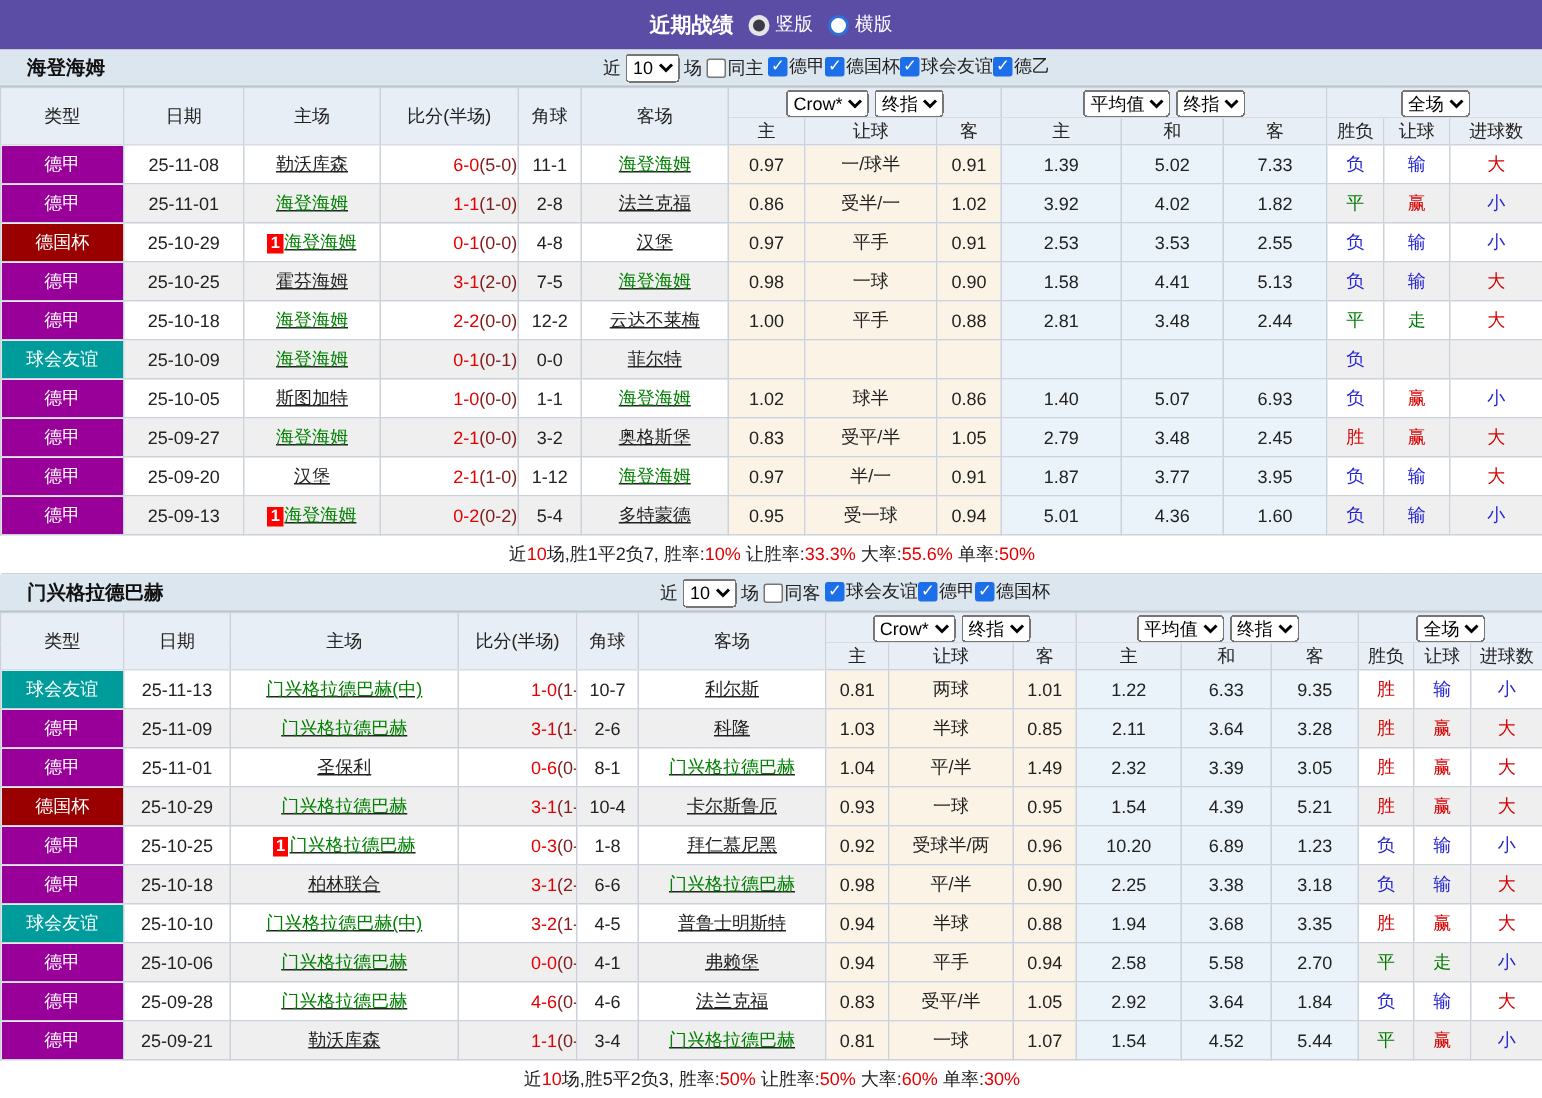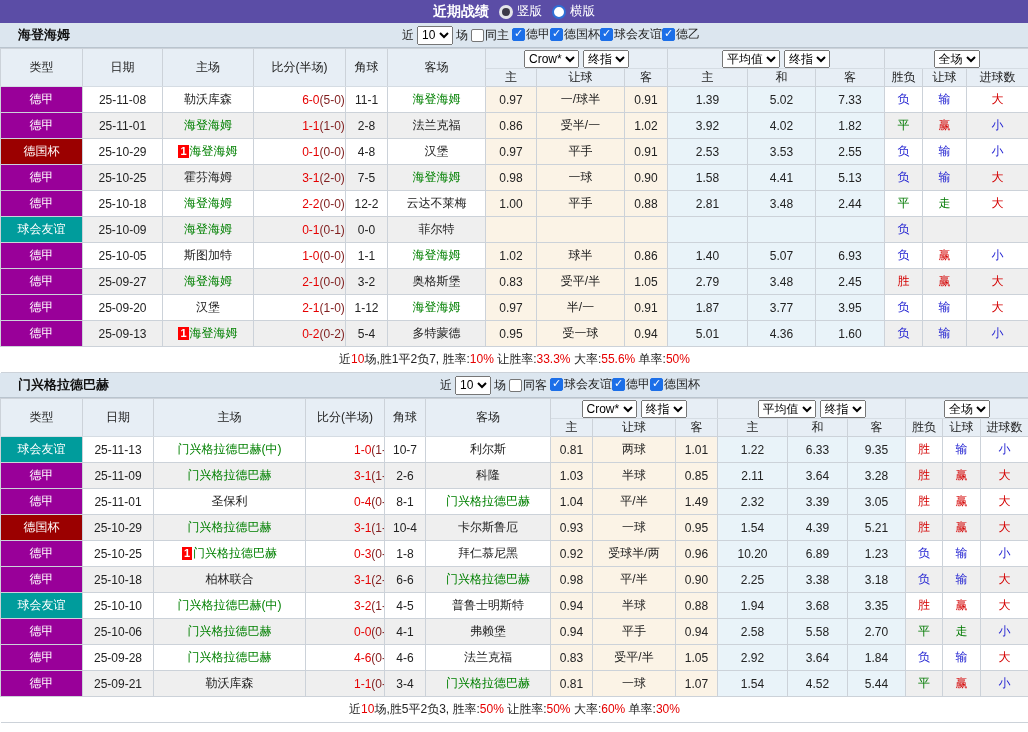--- a/index.html
+++ b/index.html
@@ -1,19 +1,19 @@
 <!DOCTYPE html>
 <html><head>
 <meta charset="utf-8">
 <style>
   * { margin:0; padding:0; box-sizing:border-box; }
   html,body { width:1028px; background:#fff; font-family:"Liberation Sans","DejaVu Sans",sans-serif; font-size:12px; color:#222; }
 
   
-  .topbar { height:23px; background:#5b4da6; display:flex; align-items:center; justify-content:center; gap:10px; color:#fff; }
+  .topbar { height:33px; background:#5b4da6; display:flex; align-items:center; justify-content:center; gap:10px; color:#fff; }
   .topbar .title { font-weight:bold; font-size:14px; }
   .radio-wrap { display:flex; align-items:center; gap:4px; cursor:pointer; font-size:12.5px; }
   .radio { display:inline-block; width:14px; height:14px; border-radius:50%; background:#fff; border:2px solid #2f6fd6; }
   .radio.checked { background:#3c3947; border:3px solid #e4e4e9; }
 
   
   .section-bar { height:25px; background:#dce6ef; display:flex; align-items:center; border-bottom:1px solid #b9c4ce; }
   .team-title { font-weight:bold; font-size:13px; margin-left:18px; color:#111; }
   .filters { margin-left:auto; margin-right:328px; display:flex; align-items:center; gap:3px; white-space:nowrap; }
   .filters select { height:19px; font-size:12px; }
@@ -29,21 +29,21 @@
   thead tr.selrow th { height:20px; border-bottom:1px solid #d5dce3; }
   thead tr.sub th { height:16px; }
   thead select { font-size:12px; height:18px; margin:0 2px; }
   tbody tr.stripe td { background:#efefef; }
   td.type { color:#fff; }
   td.let { background:#fbf3e6 !important; }
   td.avg { background:#e9f3f9 !important; }
   .score-main { color:#e60000;margin-left:48px; }
   .score-half { color:#7f1d1d; }
   .team-green { color:#008000; }
-  td.team { cursor:pointer; }
+  td.team { cursor:pointer;text-decoration:underline; }
   .badge1 { display:inline-block; background:#f00; color:#fff; font-size:11px; line-height:13px; padding:0 2px; margin-right:1px; font-weight:bold; }
   .c-red { color:#d40000; }
   .c-green { color:#007a00; }
   .c-blue { color:#2424d2; }
   tfoot td { border-left:none; border-right:none; background:#fff; height:26px; }
   tfoot .c-red { color:#e60000; }
 
   
   .t1 col:nth-child(1){width:82px}.t1 col:nth-child(2){width:80px}.t1 col:nth-child(3){width:91px}
   .t1 col:nth-child(4){width:92px}.t1 col:nth-child(5){width:42px}.t1 col:nth-child(6){width:98px}
@@ -428,21 +428,21 @@
     <td class="avg">3.64</td>
     <td class="avg">3.28</td>
     <td class="c-red">胜</td>
     <td class="c-red">赢</td>
     <td class="c-red">大</td>
   </tr>
       <tr>
     <td class="type" style="background: rgb(153, 0, 153);">德甲</td>
     <td>25-11-01</td>
     <td class="team"><span>圣保利</span></td>
-    <td><span class="score-main">0-4</span><span class="score-half">(0-2)</span></td>
+    <td><span class="score-main">0-6</span><span class="score-half">(0-2)</span></td>
     <td>8-1</td>
     <td class="team"><span class="team-green">门兴格拉德巴赫</span></td>
     <td class="let">1.04</td>
     <td class="let">平/半</td>
     <td class="let">1.49</td>
     <td class="avg">2.32</td>
     <td class="avg">3.39</td>
     <td class="avg">3.05</td>
     <td class="c-red">胜</td>
     <td class="c-red">赢</td>

